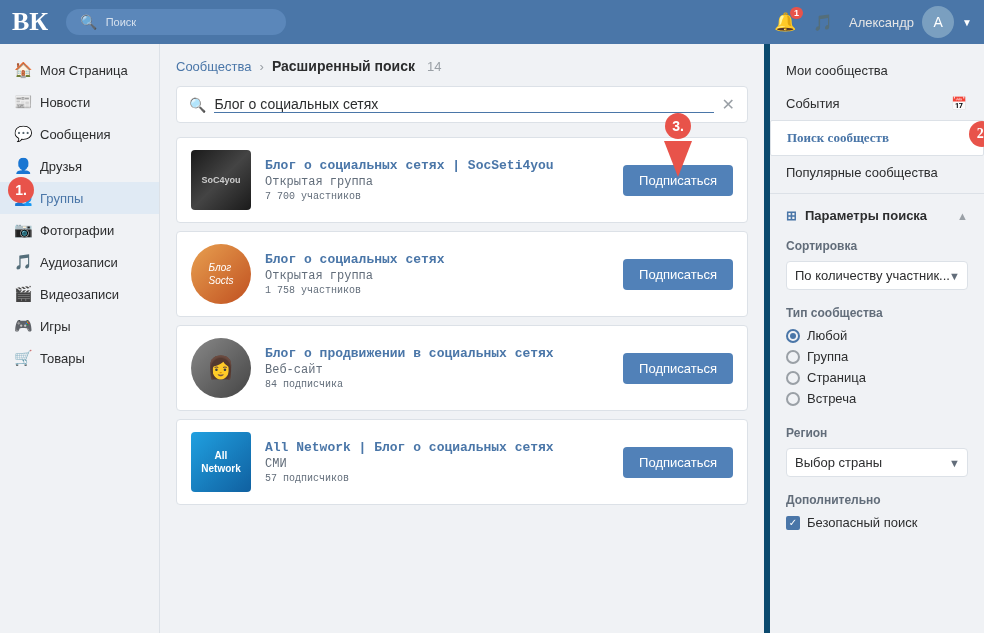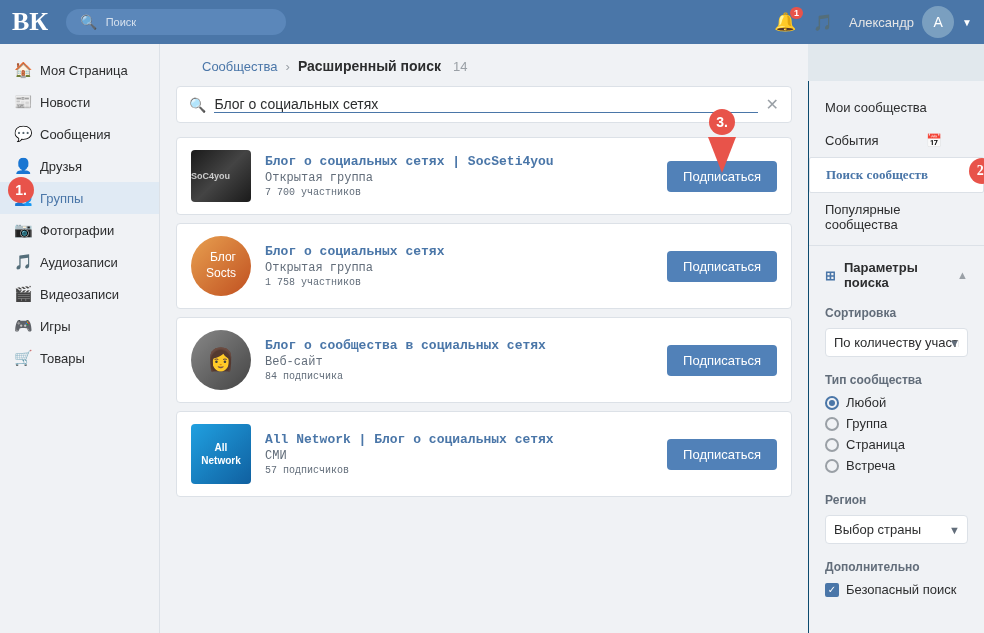--- a/index.html
+++ b/index.html
@@ -91,21 +91,21 @@
     }
     .sidebar-item.active { color: #4a76a8; font-weight: normal; background: #e0eaf4; }
     .sidebar-icon { font-size: 15px; color: #626d7a; width: 18px; text-align: center; }
     .sidebar-item.active .sidebar-icon { color: #4a76a8; }
 
     
     .main { flex: 1; background: #f0f2f5; padding: 14px 16px; min-width: 0; }
 
     
     .breadcrumb { display: flex; align-items: center; gap: 8px; font-size: 13px; color: #626d7a; margin-bottom: 12px; }
-    .breadcrumb-link { color: #4a76a8; cursor: pointer; margin-left: 26px; }
+    .breadcrumb-link { color: #4a76a8; cursor: pointer; }
     .breadcrumb-arrow { color: #9aa0a6; }
     .breadcrumb-current { color: #2c2d2e; font-size: 14px; font-weight: bold; }
     .breadcrumb-count { color: #9aa0a6; font-size: 13px; margin-left: 4px; }
 
     
     .search-bar {
       display: flex;
       align-items: center;
       background: white;
       border: 1px solid #dce1e7;
@@ -152,26 +152,25 @@
       border-radius: 4px;
       padding: 8px 16px;
       font-size: 13px;
       cursor: pointer;
       white-space: nowrap;
       flex-shrink: 0;
     }
 
     
     .right-panel {
-      width: 176px;
+      width: 220px;
       background: #f0f2f5;
-      border-left: 1px solid #0c4a6e;
+      border-left: 6px solid #0c4a6e;
       padding: 10px 0;
       flex-shrink: 0;
-      margin-top: 37px;
     }
     .rp-menu-item {
       padding: 9px 16px;
       font-size: 13px;
       color: #2c2d2e;
       cursor: pointer;
       display: flex; align-items: center; justify-content: space-between;
     }
     .rp-menu-item.active {
       color: #4a76a8;
@@ -248,24 +247,24 @@
     .annotation-1 { position: absolute; left: 8px; top: 133px; z-index: 10; }
     .annotation-2 { position: absolute; right: -12px; top: 0; z-index: 10; }
     .highlighted-box {
       border: 2px solid #e8534a;
       border-radius: 3px;
       font-family: Liberation Serif, serif;
     }
 
     
     .avatar-socseti {
-      width: 60px; height: 52px;
+      width: 60px; height: 60px;
       background: linear-gradient(135deg, #1a1a1a 0%, #444 50%, #1a1a1a 100%);
       border-radius: 4px;
-      display: flex; align-items: center; justify-content: flex-start;
+      display: flex; align-items: center; justify-content: center;
       font-size: 9px; color: #aaa; text-align: center; font-weight: bold;
     }
     .avatar-blog-soc {
       width: 60px; height: 60px;
       background: linear-gradient(135deg, #e8a050, #c05020);
       border-radius: 50%;
       display: flex; align-items: center; justify-content: center;
       font-size: 8px; color: white; text-align: center;
     }
     .avatar-prodv {
@@ -388,36 +387,36 @@
           <div style="position:absolute;left:50%;top:-52px;transform:translateX(-50%);display:flex;flex-direction:column;align-items:center;pointer-events:none;z-index:10;">
             <div style="background:#e8534a;color:white;font-size:14px;font-weight:bold;width:26px;height:26px;border-radius:50%;display:flex;align-items:center;justify-content:center;">3.</div>
             <div style="width:0;height:0;border-left:14px solid transparent;border-right:14px solid transparent;border-top:36px solid #e8534a;margin-top:2px;"></div>
           </div>
           <button class="subscribe-btn">Подписаться</button>
         </div>
       </div>
 
       <div class="result-item">
         <div class="avatar-blog-soc result-avatar">
-          <span style="font-size:12px;color:white;text-align:right;line-height:1.3;padding:2px;">Блог<br>Socts</span>
+          <span style="font-size:10px;color:white;text-align:left;line-height:1.3;padding:2px;font-style:italic;">Блог<br>Socts</span>
         </div>
         <div class="result-info">
           <div class="result-title">Блог о социальных сетях</div>
           <div class="result-type">Открытая группа</div>
           <div class="result-members">1 758 участников</div>
         </div>
         <button class="subscribe-btn">Подписаться</button>
       </div>
 
       <div class="result-item">
         <div class="avatar-prodv result-avatar">
           <span style="font-size:22px;">👩</span>
         </div>
         <div class="result-info">
-          <div class="result-title">Блог о сообщества в социальных сетях</div>
+          <div class="result-title">Блог о продвижении в социальных сетях</div>
           <div class="result-type">Веб-сайт</div>
           <div class="result-members">84 подписчика</div>
         </div>
         <button class="subscribe-btn">Подписаться</button>
       </div>
 
       <div class="result-item">
         <div class="avatar-allnetwork result-avatar">
           <span style="font-size:10px;color:white;font-weight:bold;text-align:center;line-height:1.3;">All<br>Network</span>
         </div>
@@ -427,21 +426,21 @@
           <div class="result-members">57 подписчиков</div>
         </div>
         <button class="subscribe-btn">Подписаться</button>
       </div>
 
     </div>
   </div>
 
   <div class="right-panel">
     <div class="rp-menu-item">Мои сообщества</div>
-    <div class="rp-menu-item" style="display:flex;align-items:center;justify-content:flex-start;gap:48px;">
+    <div class="rp-menu-item" style="display:flex;align-items:center;justify-content:space-between;">
       <span>События</span>
       <span>📅</span>
     </div>
     <div class="rp-menu-item active highlighted-box" style="position:relative;">
       <span>Поиск сообществ</span>
 
       <div class="annotation-circle annotation-2">2.</div>
     </div>
     <div class="rp-menu-item">Популярные сообщества</div>
 

